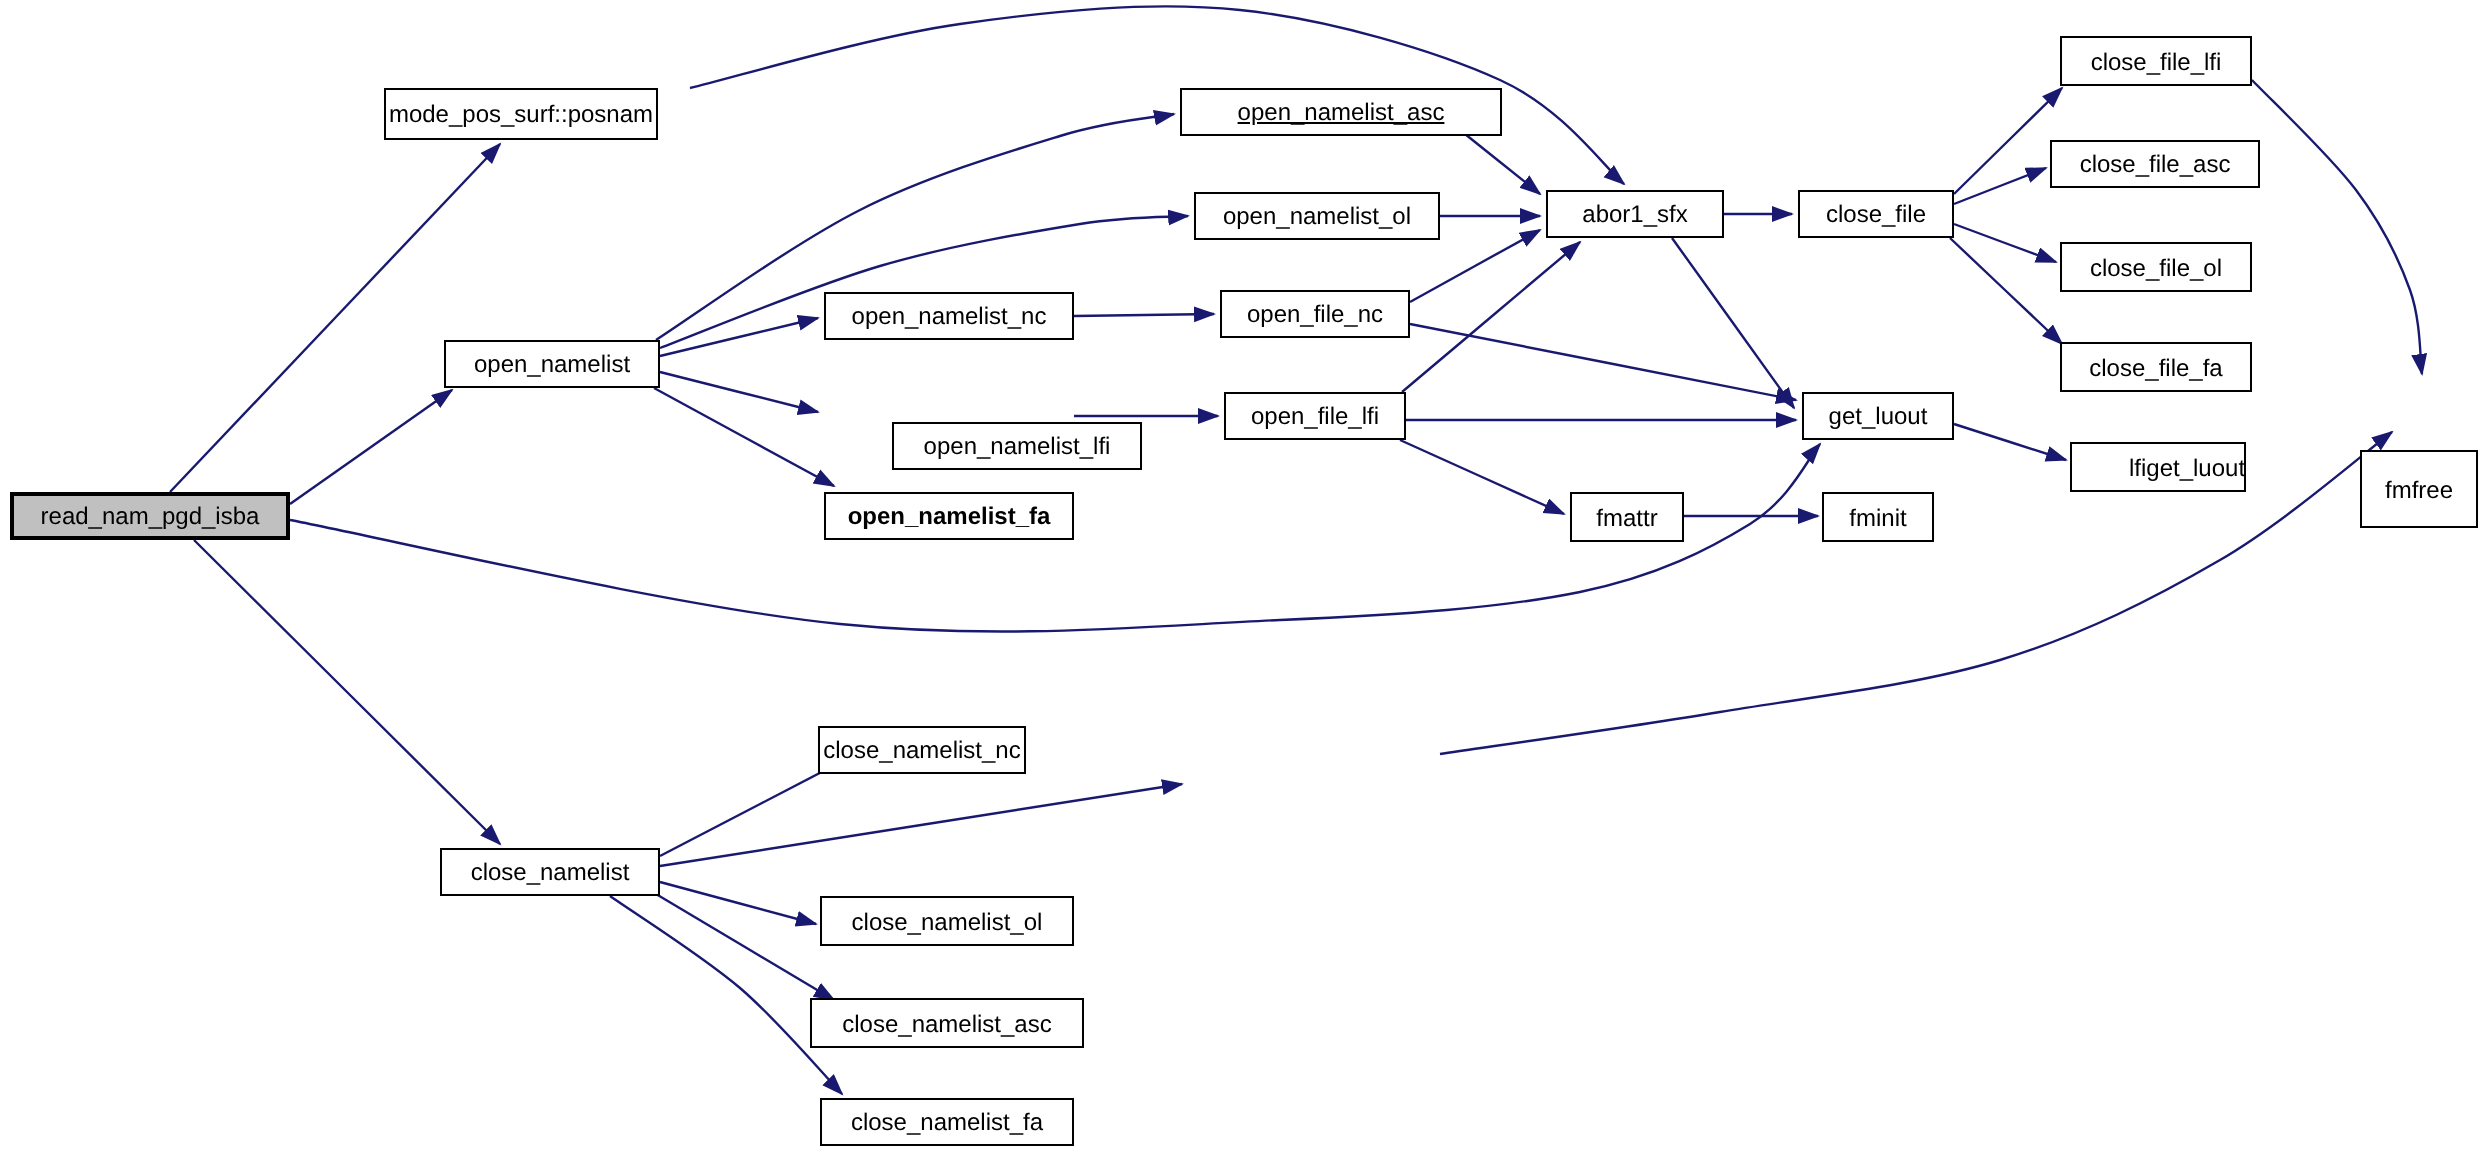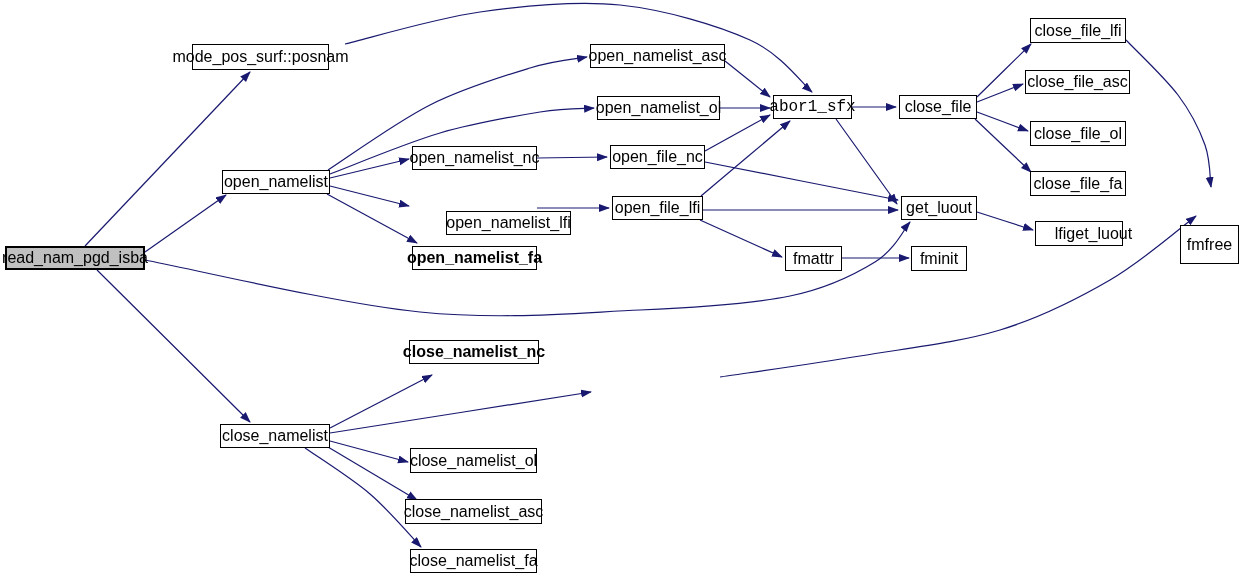--- a/index.html
+++ b/index.html
@@ -26,21 +26,21 @@
     stroke: var(--edge-color, #191970);
     stroke-width: 1.2;
   }
   .node {
     position: absolute;
     z-index: 2;
     box-sizing: border-box;
     background: var(--node-fill, #ffffff);
     border: 1px solid var(--node-border, #000000);
     color: var(--node-text, #000000);
-    font-size: 16px;
+    font-size: 12px;
     line-height: 1;
     display: flex;
     align-items: center;
     justify-content: center;
     white-space: nowrap;
     cursor: pointer;
   }
   .node.current {
     background: var(--highlight-fill, #c0c0c0);
     border-width: 2px;
@@ -88,36 +88,36 @@
       <path d="M330,428 C347.0,419.2 415.0,383.8 432,375" class="edge" marker-end="url(#arrowhead)"></path>
       <path d="M330,433 C373.5,426.2 547.5,398.8 591,392" class="edge" marker-end="url(#arrowhead)"></path>
       <path d="M330,441 C343.0,444.5 395.0,458.5 408,462" class="edge" marker-end="url(#arrowhead)"></path>
       <path d="M328,447 C342.8,455.8 402.2,491.2 417,500" class="edge" marker-end="url(#arrowhead)"></path>
       <path d="M305,448 C315.8,455.7 350.7,477.5 370,494 C389.3,510.5 412.5,538.2 421,547" class="edge" marker-end="url(#arrowhead)"></path>
       <path d="M720,377 C743.3,373.5 813.3,363.8 860,356 C906.7,348.2 958.3,342.7 1000,330 C1041.7,317.3 1077.3,299.0 1110,280 C1142.7,261.0 1181.7,226.7 1196,216" class="edge" marker-end="url(#arrowhead)"></path>
     </svg>
 <div class="node current" style="left: 5px; top: 246px; width: 140px; height: 24px;">read_nam_pgd_isba</div>
     <div class="node" style="left: 192px; top: 44px; width: 137px; height: 26px;">mode_pos_surf::posnam</div>
     <div class="node" style="left: 222px; top: 170px; width: 108px; height: 24px;">open_namelist</div>
-    <div class="node" style="left: 590px; top: 44px; width: 135px; height: 24px;">open_namelist_asc</div>
+    <div class="node" style="left: 590px; top: 44px; width: 161px; height: 24px; text-decoration: underline;">open_namelist_asc</div>
     <div class="node" style="left: 597px; top: 96px; width: 123px; height: 24px;">open_namelist_ol</div>
     <div class="node" style="left: 412px; top: 146px; width: 125px; height: 24px;">open_namelist_nc</div>
     <div class="node" style="left: 412px; top: 211px; width: 125px; height: 24px; margin-left: 34px;">open_namelist_lfi</div>
     <div class="node" style="left: 412px; top: 246px; width: 125px; height: 24px; font-weight: bold;">open_namelist_fa</div>
     <div class="node" style="left: 610px; top: 145px; width: 95px; height: 24px;">open_file_nc</div>
     <div class="node" style="left: 612px; top: 196px; width: 91px; height: 24px;">open_file_lfi</div>
-    <div class="node" style="left: 773px; top: 95px; width: 79px; height: 24px; font-family: Liberation Mono, monospace;">abor1_sfx</div>
+    <div class="node" style="left: 773px; top: 95px; width: 89px; height: 24px;">abor1_sfx</div>
     <div class="node" style="left: 899px; top: 95px; width: 78px; height: 24px;">close_file</div>
     <div class="node" style="left: 1030px; top: 18px; width: 96px; height: 25px;">close_file_lfi</div>
     <div class="node" style="left: 1025px; top: 70px; width: 105px; height: 24px;">close_file_asc</div>
     <div class="node" style="left: 1030px; top: 121px; width: 96px; height: 25px;">close_file_ol</div>
     <div class="node" style="left: 1030px; top: 171px; width: 96px; height: 25px;">close_file_fa</div>
     <div class="node" style="left: 1180px; top: 189px; width: 59px; height: 39px; margin-top: 36px;">fmfree</div>
     <div class="node" style="left: 901px; top: 196px; width: 76px; height: 24px;">get_luout</div>
     <div class="node" style="left: 1035px; top: 221px; width: 88px; height: 25px; padding-left: 29px;">lfiget_luout</div>
     <div class="node" style="left: 785px; top: 246px; width: 57px; height: 25px;">fmattr</div>
     <div class="node" style="left: 911px; top: 246px; width: 56px; height: 25px;">fminit</div>
     <div class="node" style="left: 220px; top: 424px; width: 110px; height: 24px;">close_namelist</div>
-    <div class="node" style="left: 409px; top: 340px; width: 130px; height: 24px; font-weight: bold;">close_namelist_nc</div>
+    <div class="node" style="left: 409px; top: 363px; width: 104px; height: 24px;">close_namelist_nc</div>
     <div class="node" style="left: 410px; top: 448px; width: 127px; height: 25px;">close_namelist_ol</div>
     <div class="node" style="left: 405px; top: 499px; width: 137px; height: 25px;">close_namelist_asc</div>
     <div class="node" style="left: 410px; top: 549px; width: 127px; height: 24px;">close_namelist_fa</div>
   </div>
 
 </body></html>

